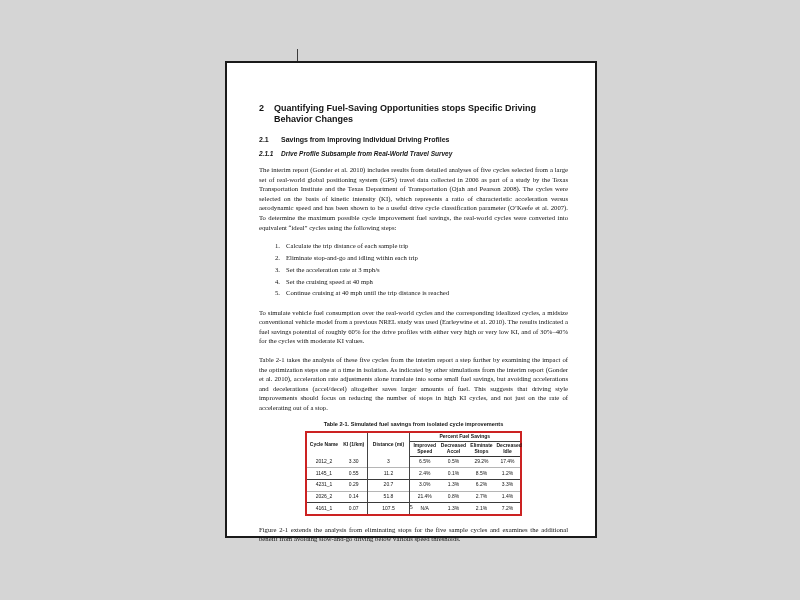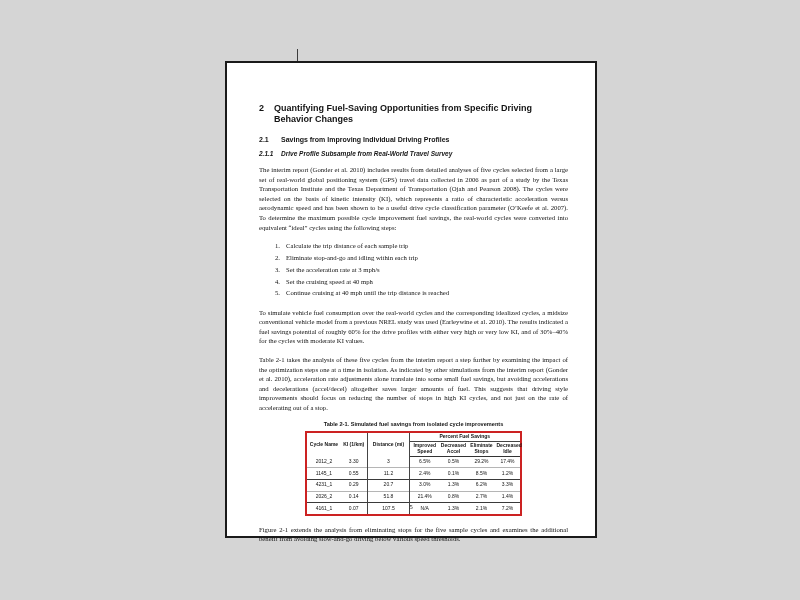--- a/index.html
+++ b/index.html
@@ -108,21 +108,21 @@
 <div class="mark" style="left:297px;top:49px;height:13px;"></div>
 <div class="mark" style="left:588px;top:62px;height:9px;"></div>
 <div class="mark" style="left:545px;top:529px;height:8px;"></div>
 <div class="mark" style="left:586px;top:529px;height:8px;"></div>
 
 <div class="page">
   <div class="content">
 
     <div class="h2">
       <span class="num">2</span>
-      <span>Quantifying Fuel-Saving Opportunities from Specific Driving Behavior Changes</span>
+      <span>Quantifying Fuel-Saving Opportunities stops Specific Driving Behavior Changes</span>
     </div>
 
     <div class="h3">
       <span class="num">2.1</span>
       <span>Savings from Improving Individual Driving Profiles</span>
     </div>
 
     <div class="h4">
       <span class="num">2.1.1</span>
       <span>Drive Profile Subsample from Real-World Travel Survey</span>

